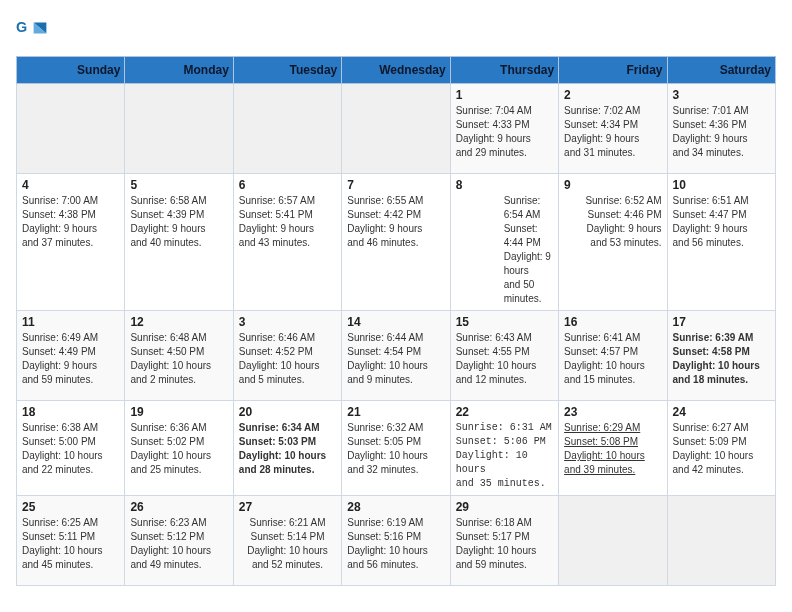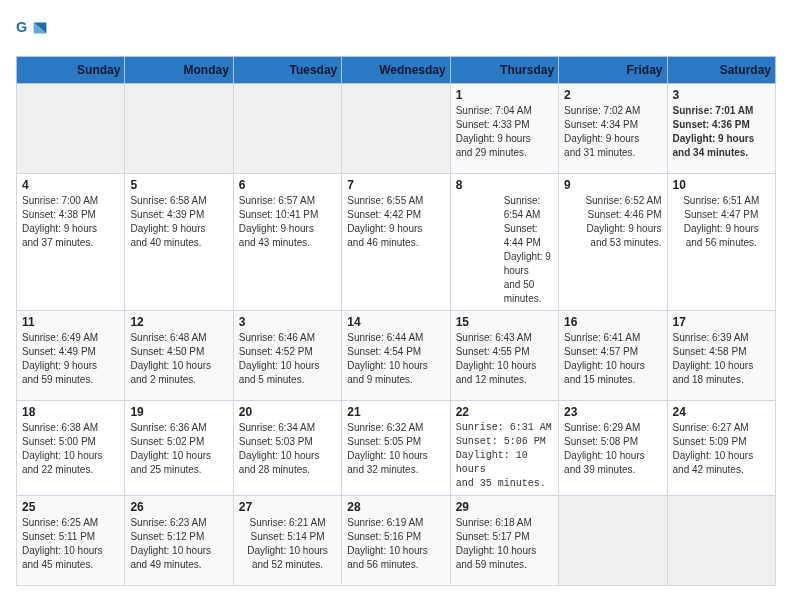--- a/index.html
+++ b/index.html
@@ -138,21 +138,21 @@
         </td>
         <td>
           <span class="day-number">2</span>
           <div class="day-info" style="white-space: pre-line;">Sunrise: 7:02 AM
 Sunset: 4:34 PM
 Daylight: 9 hours
 and 31 minutes.</div>
         </td>
         <td>
           <span class="day-number">3</span>
-          <div class="day-info" style="white-space: pre-line; font-weight: bold;">Sunrise: 7:01 AM
+          <div class="day-info" style="white-space: pre-line;">Sunrise: 7:01 AM
 Sunset: 4:36 PM
 Daylight: 9 hours
 and 34 minutes.</div>
         </td>
       </tr>
       <tr>
         <td>
           <span class="day-number">4</span>
           <div class="day-info" style="white-space: pre-line;">Sunrise: 7:00 AM
 Sunset: 4:38 PM
@@ -162,21 +162,21 @@
         <td>
           <span class="day-number">5</span>
           <div class="day-info" style="white-space: pre-line;">Sunrise: 6:58 AM
 Sunset: 4:39 PM
 Daylight: 9 hours
 and 40 minutes.</div>
         </td>
         <td>
           <span class="day-number">6</span>
           <div class="day-info" style="white-space: pre-line;">Sunrise: 6:57 AM
-Sunset: 10:41 PM
+Sunset: 5:41 PM
 Daylight: 9 hours
 and 43 minutes.</div>
         </td>
         <td>
           <span class="day-number">7</span>
           <div class="day-info" style="white-space: pre-line;">Sunrise: 6:55 AM
 Sunset: 4:42 PM
 Daylight: 9 hours
 and 46 minutes.</div>
         </td>
@@ -189,21 +189,21 @@
         </td>
         <td>
           <span class="day-number">9</span>
           <div class="day-info" style="white-space: pre-line; text-align: right;">Sunrise: 6:52 AM
 Sunset: 4:46 PM
 Daylight: 9 hours
 and 53 minutes.</div>
         </td>
         <td>
           <span class="day-number">10</span>
-          <div class="day-info" style="white-space: pre-line; text-align: center;">Sunrise: 6:51 AM
+          <div class="day-info" style="white-space: pre-line;">Sunrise: 6:51 AM
 Sunset: 4:47 PM
 Daylight: 9 hours
 and 56 minutes.</div>
         </td>
       </tr>
       <tr>
         <td>
           <span class="day-number">11</span>
           <div class="day-info" style="white-space: pre-line;">Sunrise: 6:49 AM
 Sunset: 4:49 PM
@@ -240,21 +240,21 @@
         </td>
         <td>
           <span class="day-number">16</span>
           <div class="day-info" style="white-space: pre-line;">Sunrise: 6:41 AM
 Sunset: 4:57 PM
 Daylight: 10 hours
 and 15 minutes.</div>
         </td>
         <td>
           <span class="day-number">17</span>
-          <div class="day-info" style="white-space: pre-line;">Sunrise: 6:39 AM
+          <div class="day-info" style="white-space: pre-line; font-weight: bold;">Sunrise: 6:39 AM
 Sunset: 4:58 PM
 Daylight: 10 hours
 and 18 minutes.</div>
         </td>
       </tr>
       <tr>
         <td>
           <span class="day-number">18</span>
           <div class="day-info" style="white-space: pre-line;">Sunrise: 6:38 AM
 Sunset: 5:00 PM
@@ -263,42 +263,42 @@
         </td>
         <td>
           <span class="day-number">19</span>
           <div class="day-info" style="white-space: pre-line;">Sunrise: 6:36 AM
 Sunset: 5:02 PM
 Daylight: 10 hours
 and 25 minutes.</div>
         </td>
         <td>
           <span class="day-number">20</span>
-          <div class="day-info" style="white-space: pre-line;">Sunrise: 6:34 AM
+          <div class="day-info" style="white-space: pre-line; font-weight: bold;">Sunrise: 6:34 AM
 Sunset: 5:03 PM
 Daylight: 10 hours
 and 28 minutes.</div>
         </td>
         <td>
           <span class="day-number">21</span>
           <div class="day-info" style="white-space: pre-line;">Sunrise: 6:32 AM
 Sunset: 5:05 PM
 Daylight: 10 hours
 and 32 minutes.</div>
         </td>
         <td>
           <span class="day-number">22</span>
           <div class="day-info" style="white-space: pre-line; font-family: Liberation Mono, monospace;">Sunrise: 6:31 AM
 Sunset: 5:06 PM
 Daylight: 10 hours
 and 35 minutes.</div>
         </td>
         <td>
           <span class="day-number">23</span>
-          <div class="day-info" style="white-space: pre-line;">Sunrise: 6:29 AM
+          <div class="day-info" style="white-space: pre-line; text-decoration: underline;">Sunrise: 6:29 AM
 Sunset: 5:08 PM
 Daylight: 10 hours
 and 39 minutes.</div>
         </td>
         <td>
           <span class="day-number">24</span>
           <div class="day-info" style="white-space: pre-line;">Sunrise: 6:27 AM
 Sunset: 5:09 PM
 Daylight: 10 hours
 and 42 minutes.</div>

